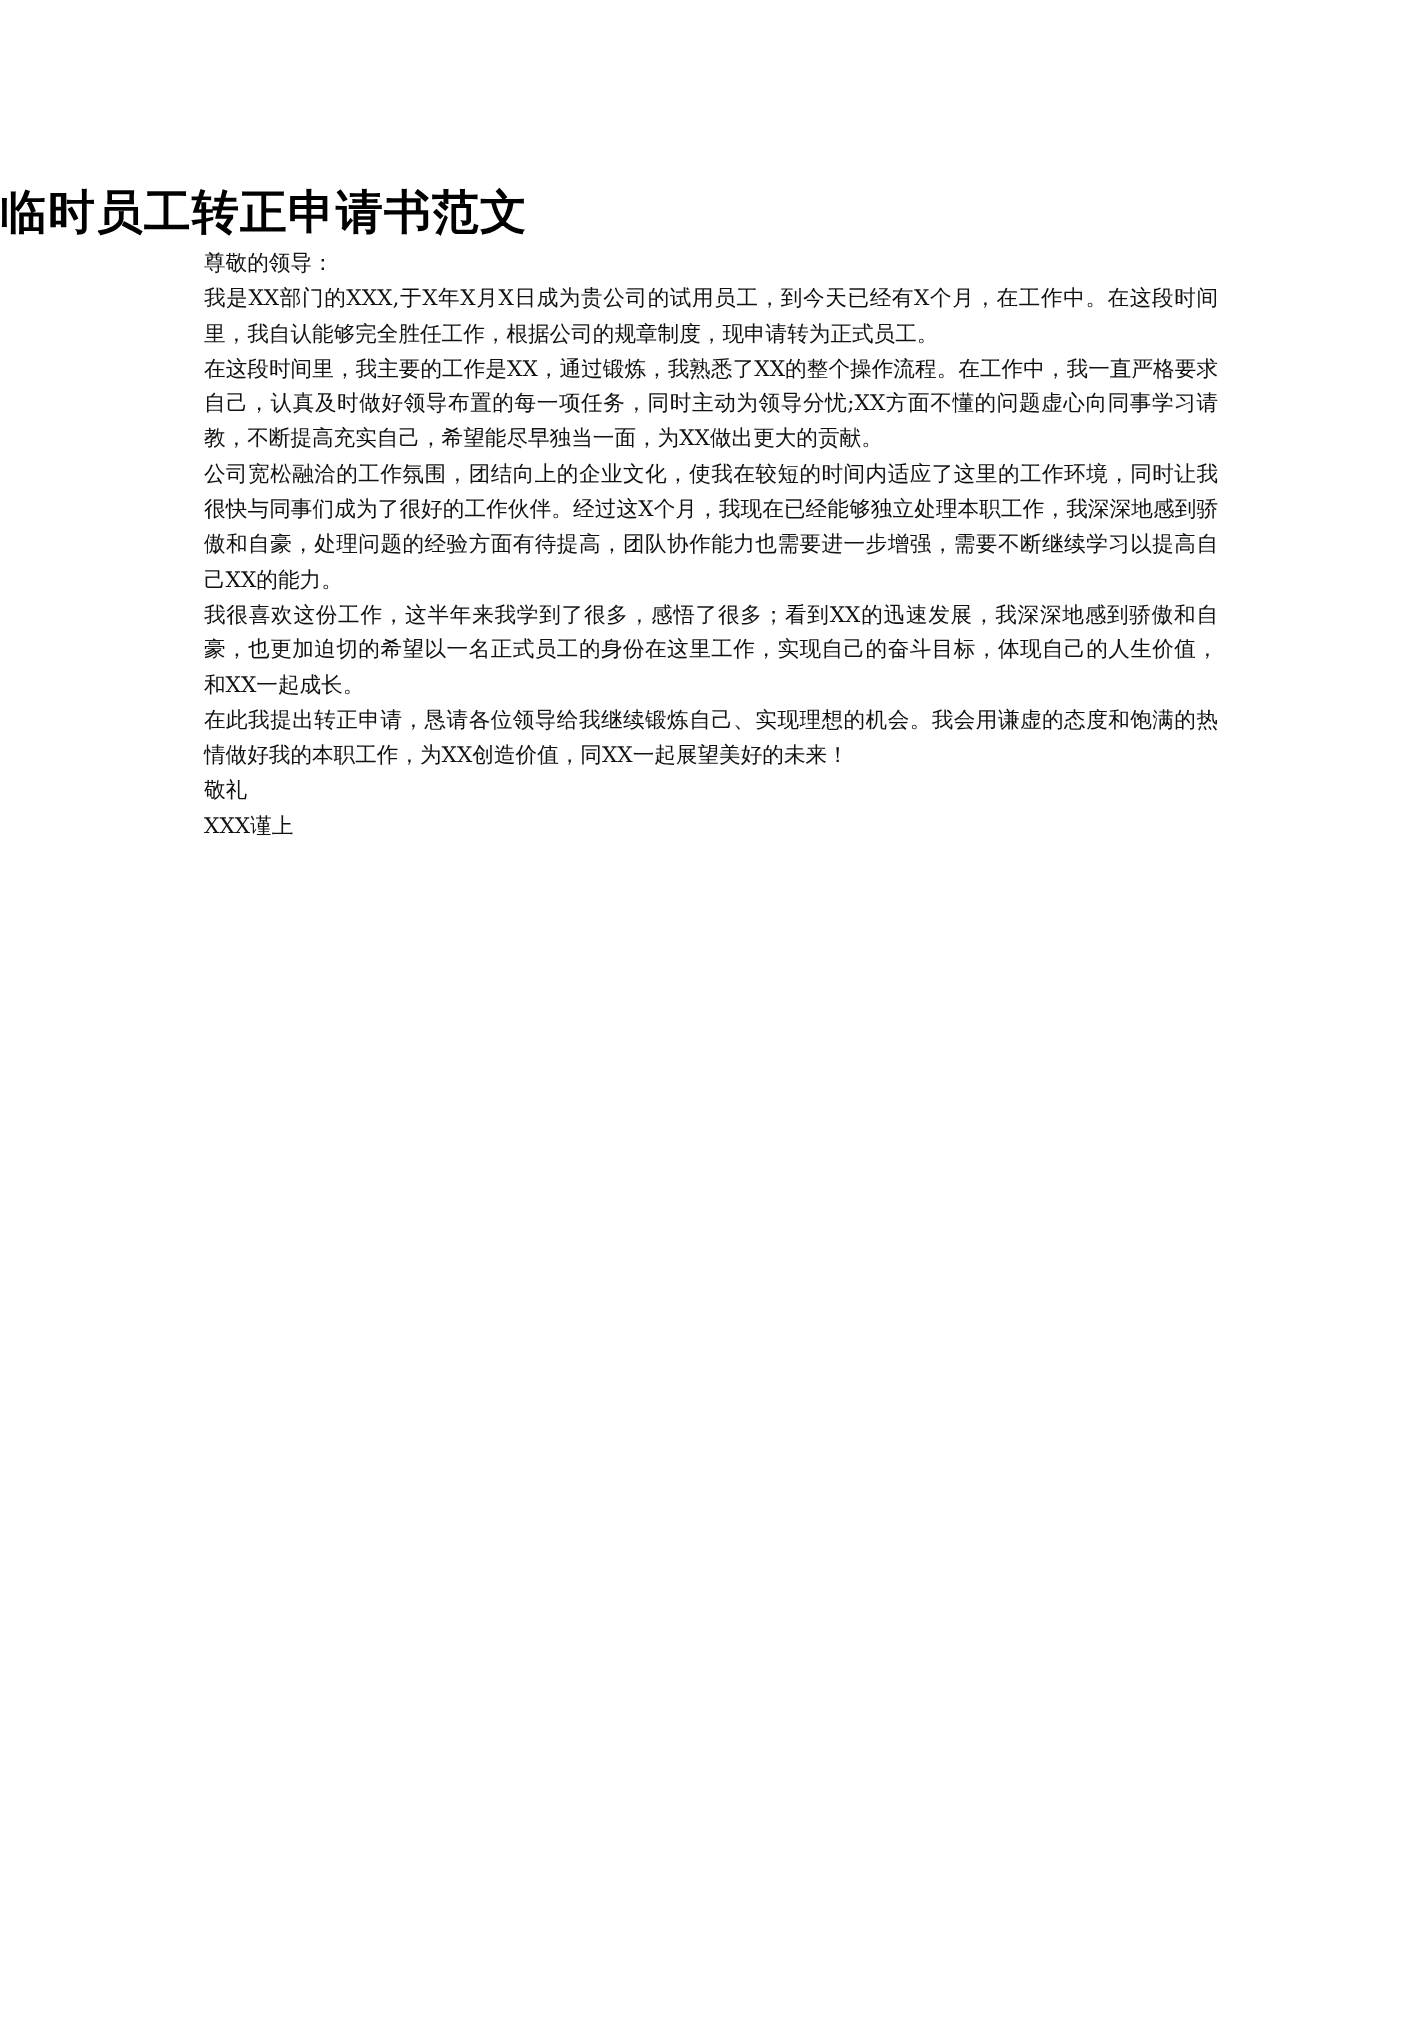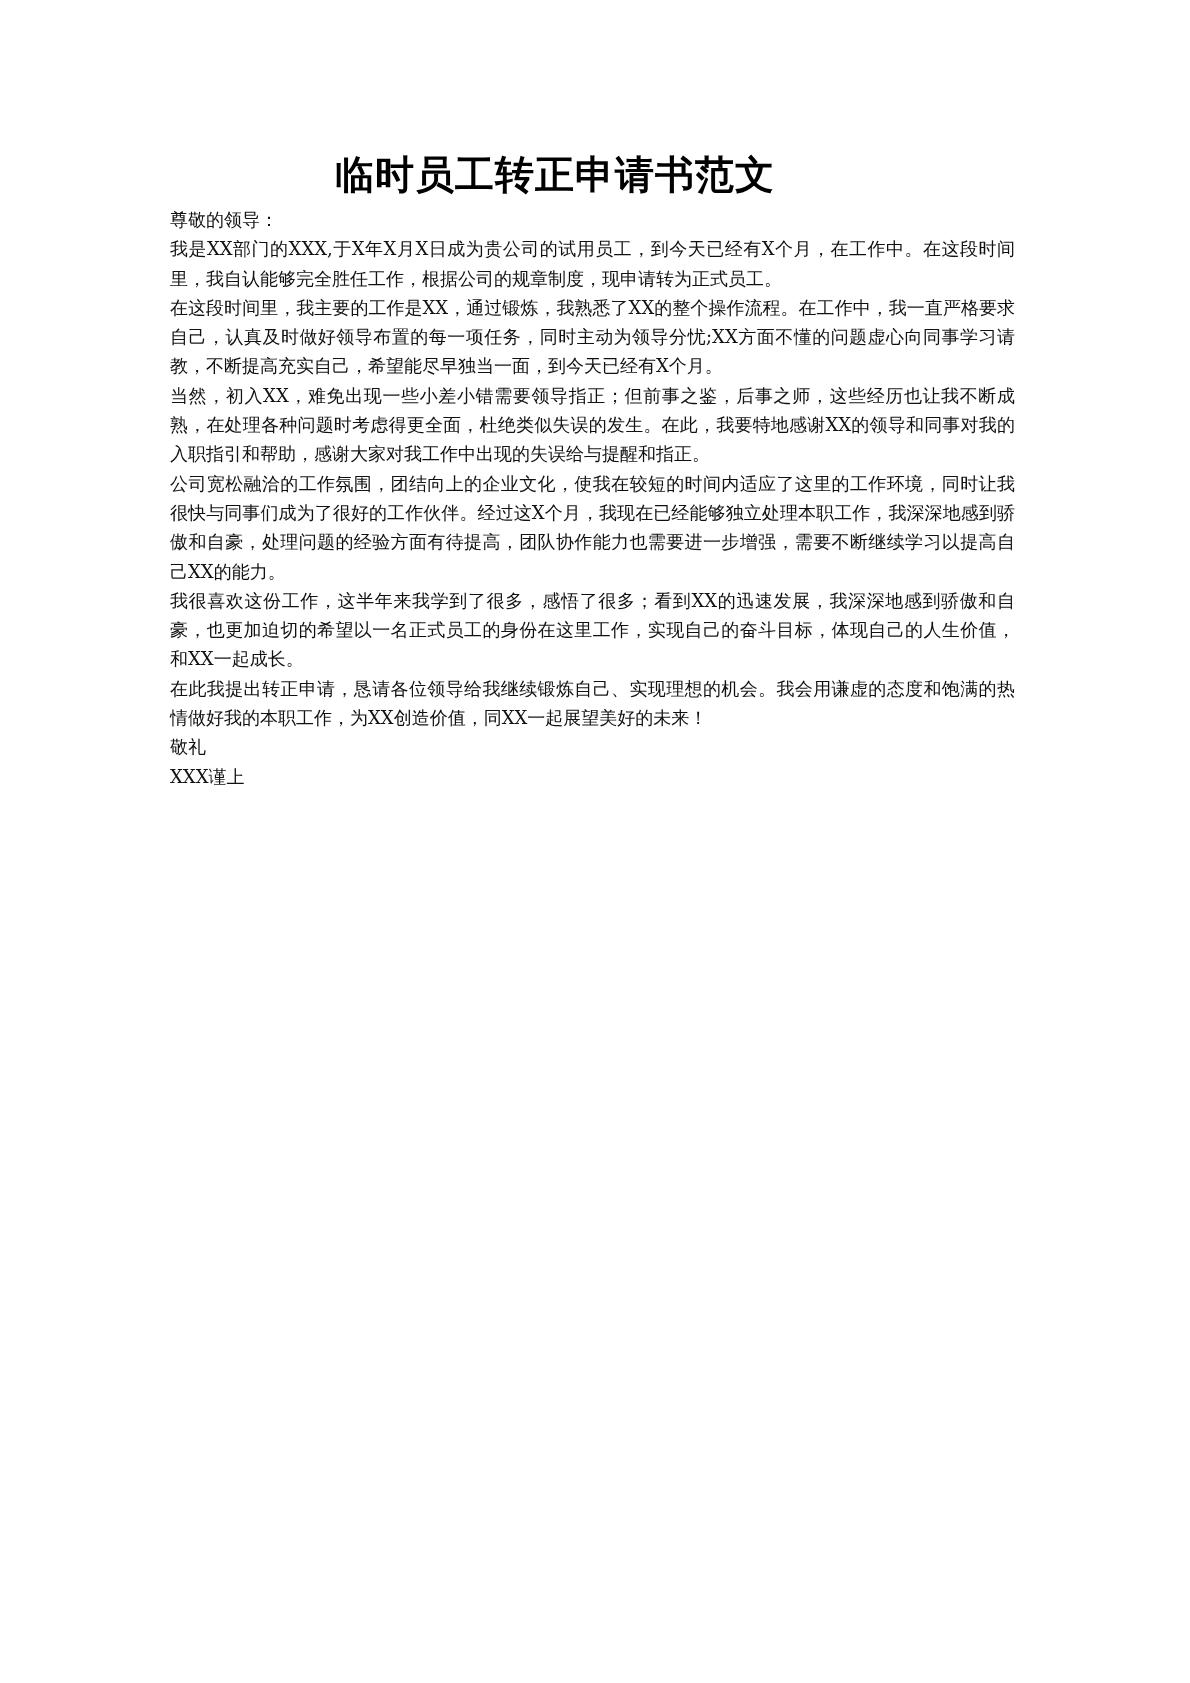--- a/index.html
+++ b/index.html
@@ -20,22 +20,21 @@
     left: 0; top: 0;
     width: 1190px;
     height: 1683px;
     background: #ffffff;
   }
   .title {
     position: absolute;
     left: 0;
     top: 152px;
     width: 1110px;
-    text-align: center;
-    font-family: Liberation Mono, monospace;
+    font-family: Liberation Sans, sans-serif;
     font-weight: bold;
     font-size: 39px;
     line-height: 52px;
     letter-spacing: 1px;
     color: #000000;
   }
   .body-text {
     position: absolute;
     left: 170px;
     top: 205px;
@@ -54,21 +53,20 @@
 </style>
 </head>
 <body>
 
 <div class="page">
   <div class="title">临时员工转正申请书范文</div>
 
   <div class="body-text">
     <p class="para">尊敬的领导：</p>
     <p class="para">我是XX部门的XXX,于X年X月X日成为贵公司的试用员工，到今天已经有X个月，在工作中。在这段时间里，我自认能够完全胜任工作，根据公司的规章制度，现申请转为正式员工。</p>
-    <p class="para">在这段时间里，我主要的工作是XX，通过锻炼，我熟悉了XX的整个操作流程。在工作中，我一直严格要求自己，认真及时做好领导布置的每一项任务，同时主动为领导分忧;XX方面不懂的问题虚心向同事学习请教，不断提高充实自己，希望能尽早独当一面，到今天已经有X个月。</p>
-    <p class="para">当然，初入XX，难免出现一些小差小错需要领导指正；但前事之鉴，后事之师，这些经历也让我不断成熟，在处理各种问题时考虑得更全面，杜绝类似失误的发生。在此，我要特地感谢XX的领导和同事对我的入职指引和帮助，感谢大家对我工作中出现的失误给与提醒和指正。</p>
+    <p class="para">在这段时间里，我主要的工作是XX，通过锻炼，我熟悉了XX的整个操作流程。在工作中，我一直严格要求自己，认真及时做好领导布置的每一项任务，同时主动为领导分忧;XX方面不懂的问题虚心向同事学习请教，不断提高充实自己，希望能尽早独当一面，为XX做出更大的贡献。</p>
     <p class="para">公司宽松融洽的工作氛围，团结向上的企业文化，使我在较短的时间内适应了这里的工作环境，同时让我很快与同事们成为了很好的工作伙伴。经过这X个月，我现在已经能够独立处理本职工作，我深深地感到骄傲和自豪，处理问题的经验方面有待提高，团队协作能力也需要进一步增强，需要不断继续学习以提高自己XX的能力。</p>
     <p class="para">我很喜欢这份工作，这半年来我学到了很多，感悟了很多；看到XX的迅速发展，我深深地感到骄傲和自豪，也更加迫切的希望以一名正式员工的身份在这里工作，实现自己的奋斗目标，体现自己的人生价值，和XX一起成长。</p>
     <p class="para">在此我提出转正申请，恳请各位领导给我继续锻炼自己、实现理想的机会。我会用谦虚的态度和饱满的热情做好我的本职工作，为XX创造价值，同XX一起展望美好的未来！</p>
     <p class="para">敬礼</p>
     <p class="para">XXX谨上</p>
   </div>
 </div>
 
 </body></html>

